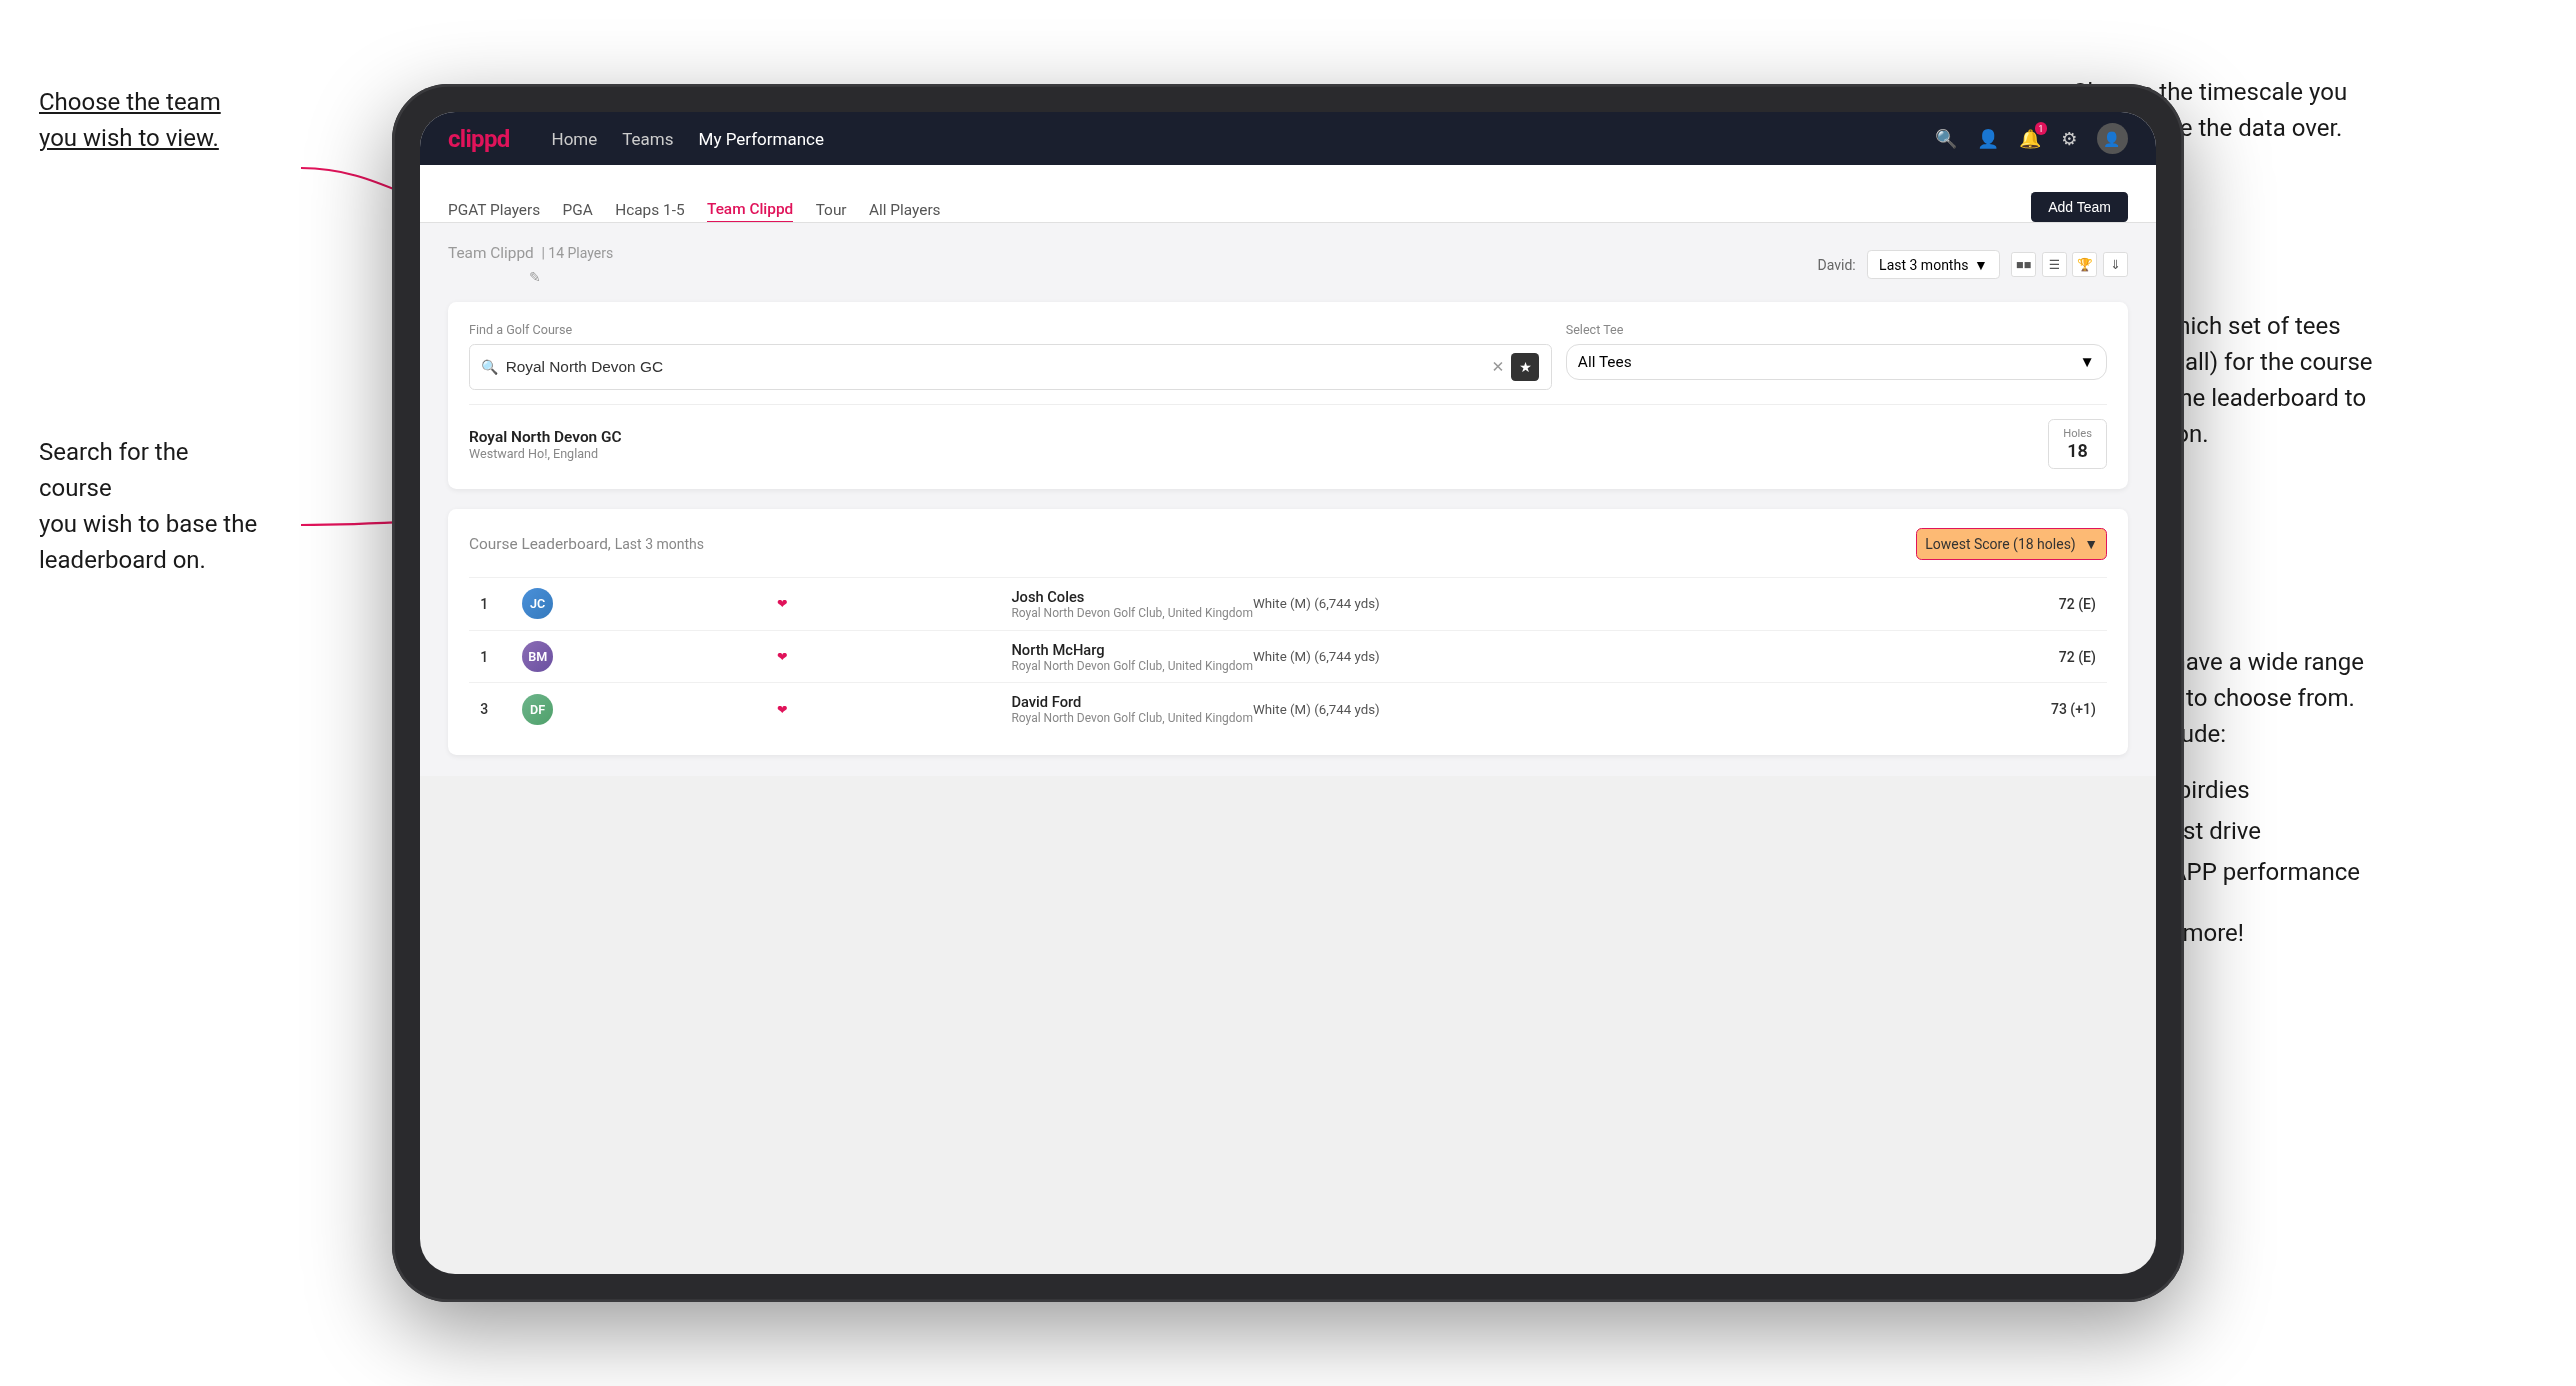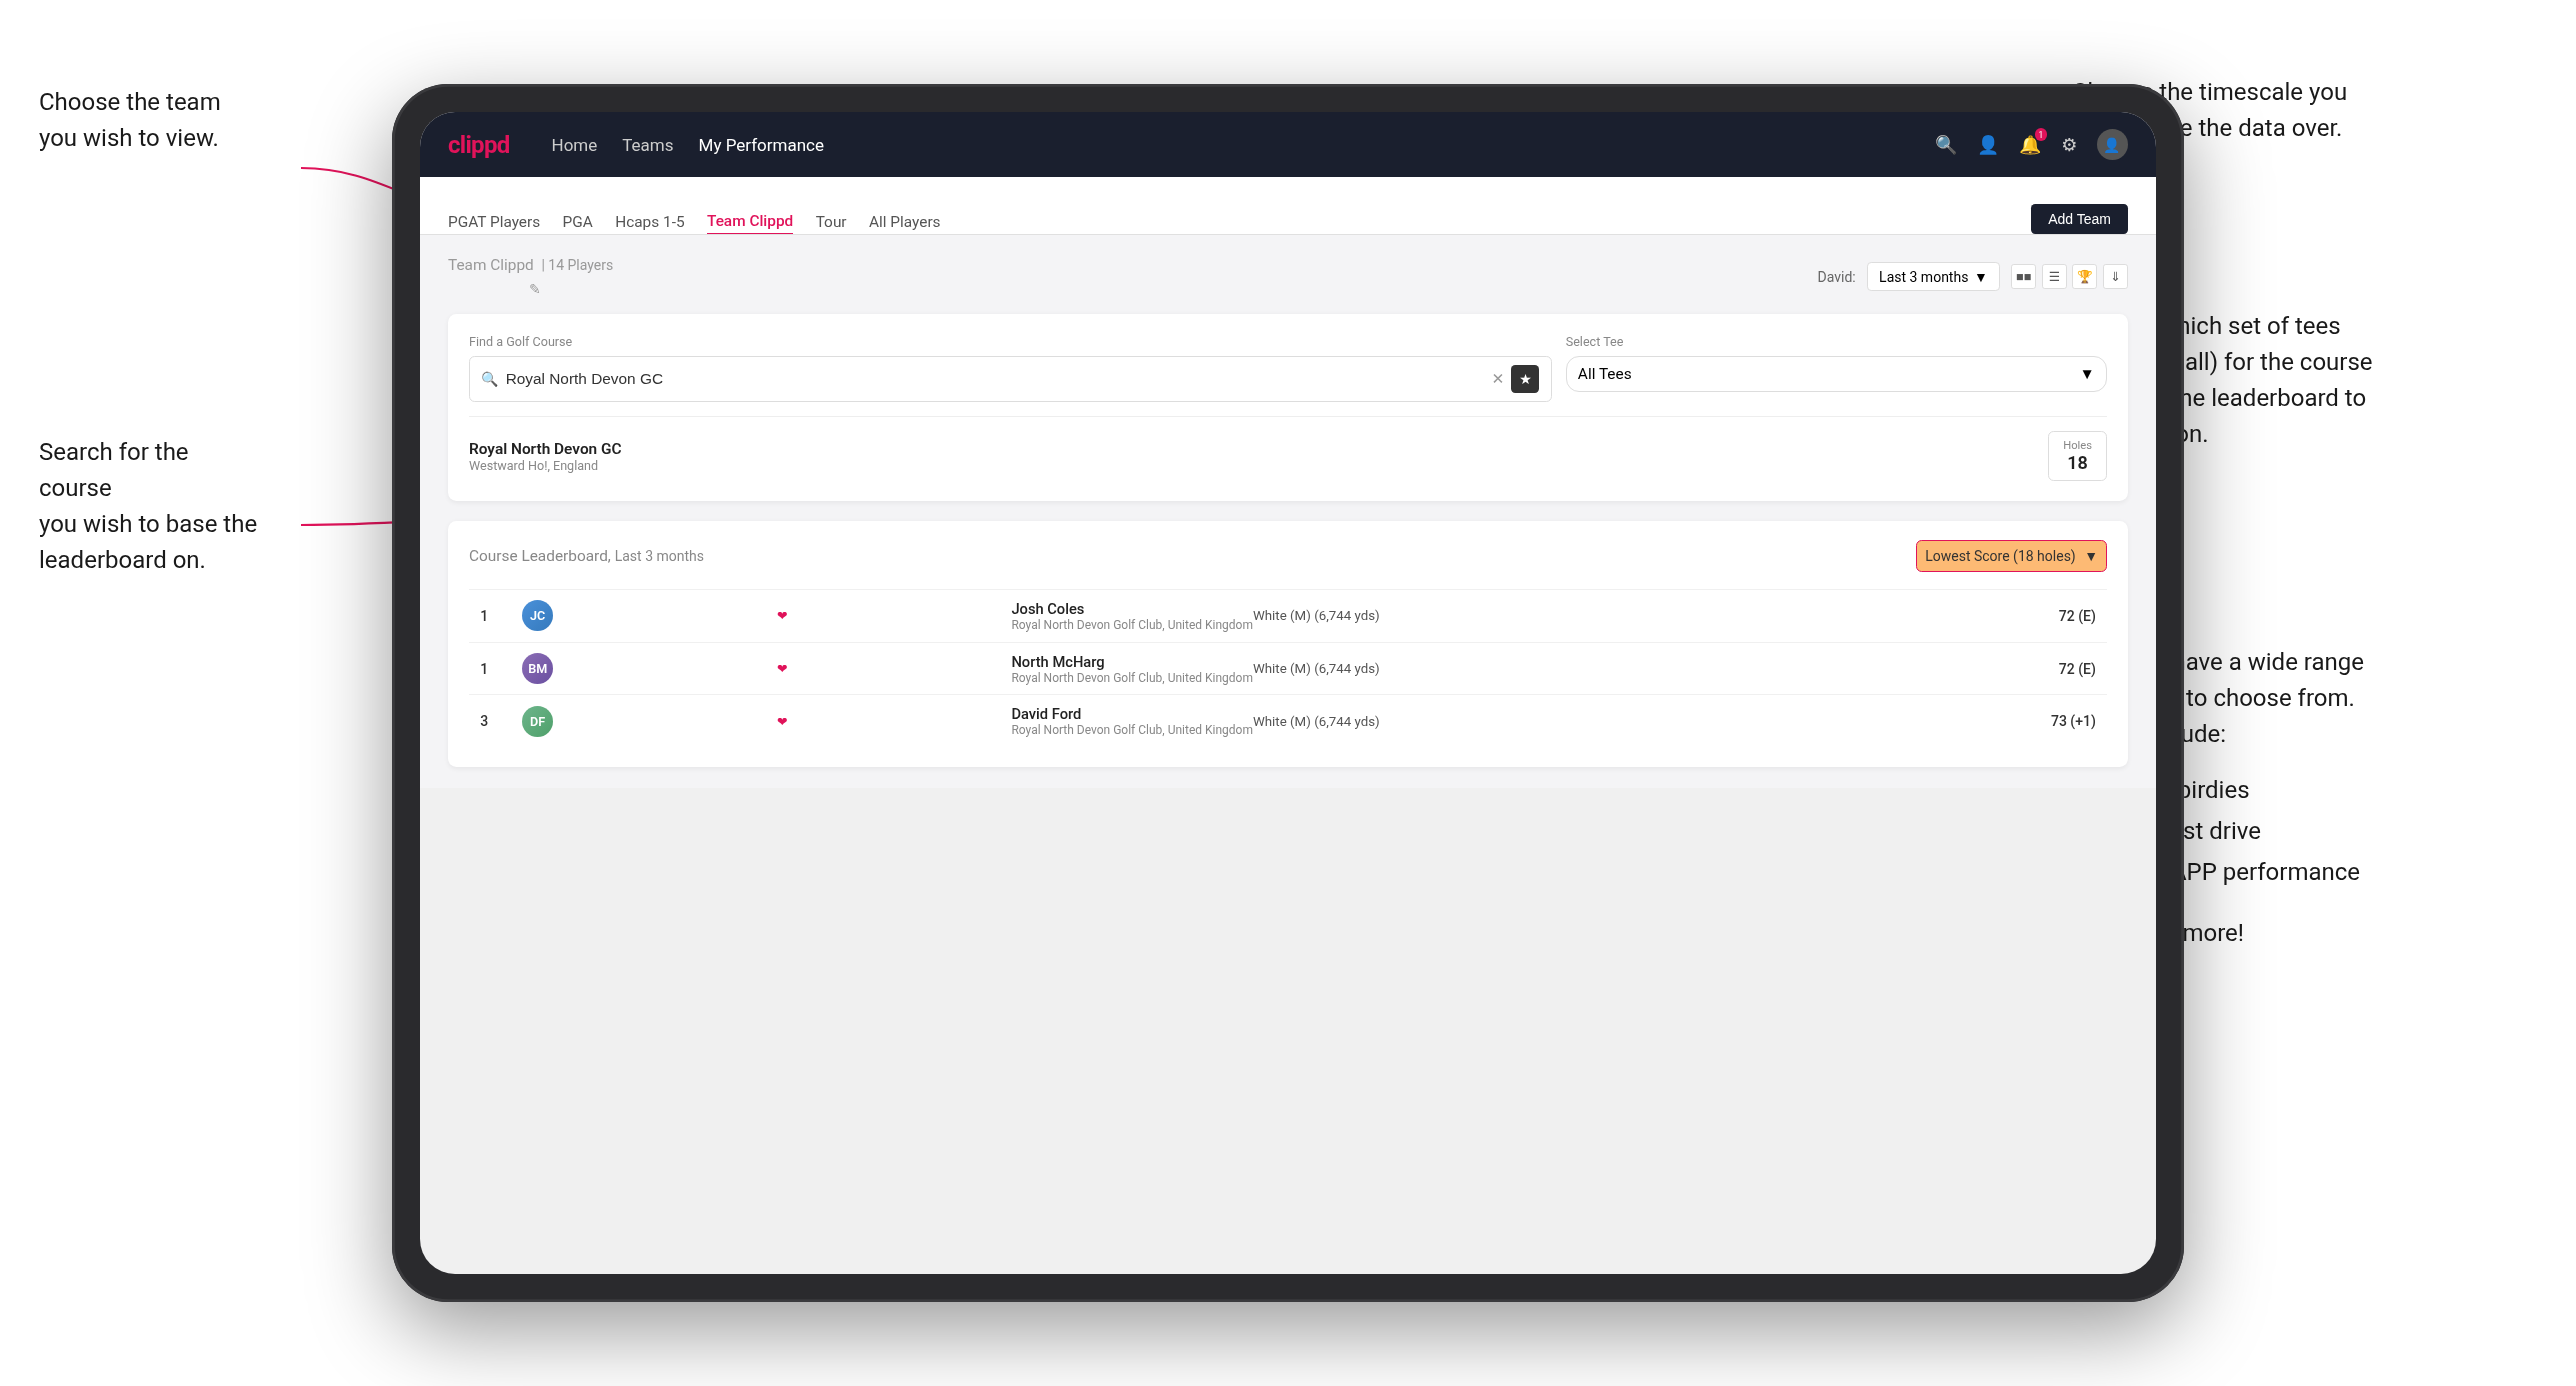--- a/index.html
+++ b/index.html
@@ -40,21 +40,21 @@
       right: 28px;
       bottom: 28px;
       background: #f0f0f0;
       border-radius: 35px;
       overflow: hidden;
     }
 
     
     .navbar {
       background: #1a1f2e;
-      height: 65px;
+      height: 53px;
       display: flex;
       align-items: center;
       padding: 0 28px;
       gap: 28px;
     }
 
     .navbar-logo {
       color: #e0135a;
       font-size: 24px;
       font-weight: 700;
@@ -482,21 +482,21 @@
       left: 0;
       width: 2576px;
       height: 1386px;
       pointer-events: none;
     }
 
   </style>
 </head>
 <body>
 
-<div class="annotation" style="top:84px; left:39px; font-size:24px; line-height:1.5;">
+<div class="annotation" style="top:84px; left:39px; font-size:24px; line-height:1.5;text-decoration:underline;">
   <span>Choose the team you
 wish to view.</span>
 </div>
 
 <div class="annotation" style="top:434px; left:39px; font-size:24px; line-height:1.5;">
   <span>Search for the course<br>you wish to base the<br>leaderboard on.</span>
 </div>
 
 <div class="annotation" style="top:74px; left:2072px; font-size:24px; line-height:1.5; max-width:476px;">
   <span>Choose the timescale you<br>wish to see the data over.</span>

